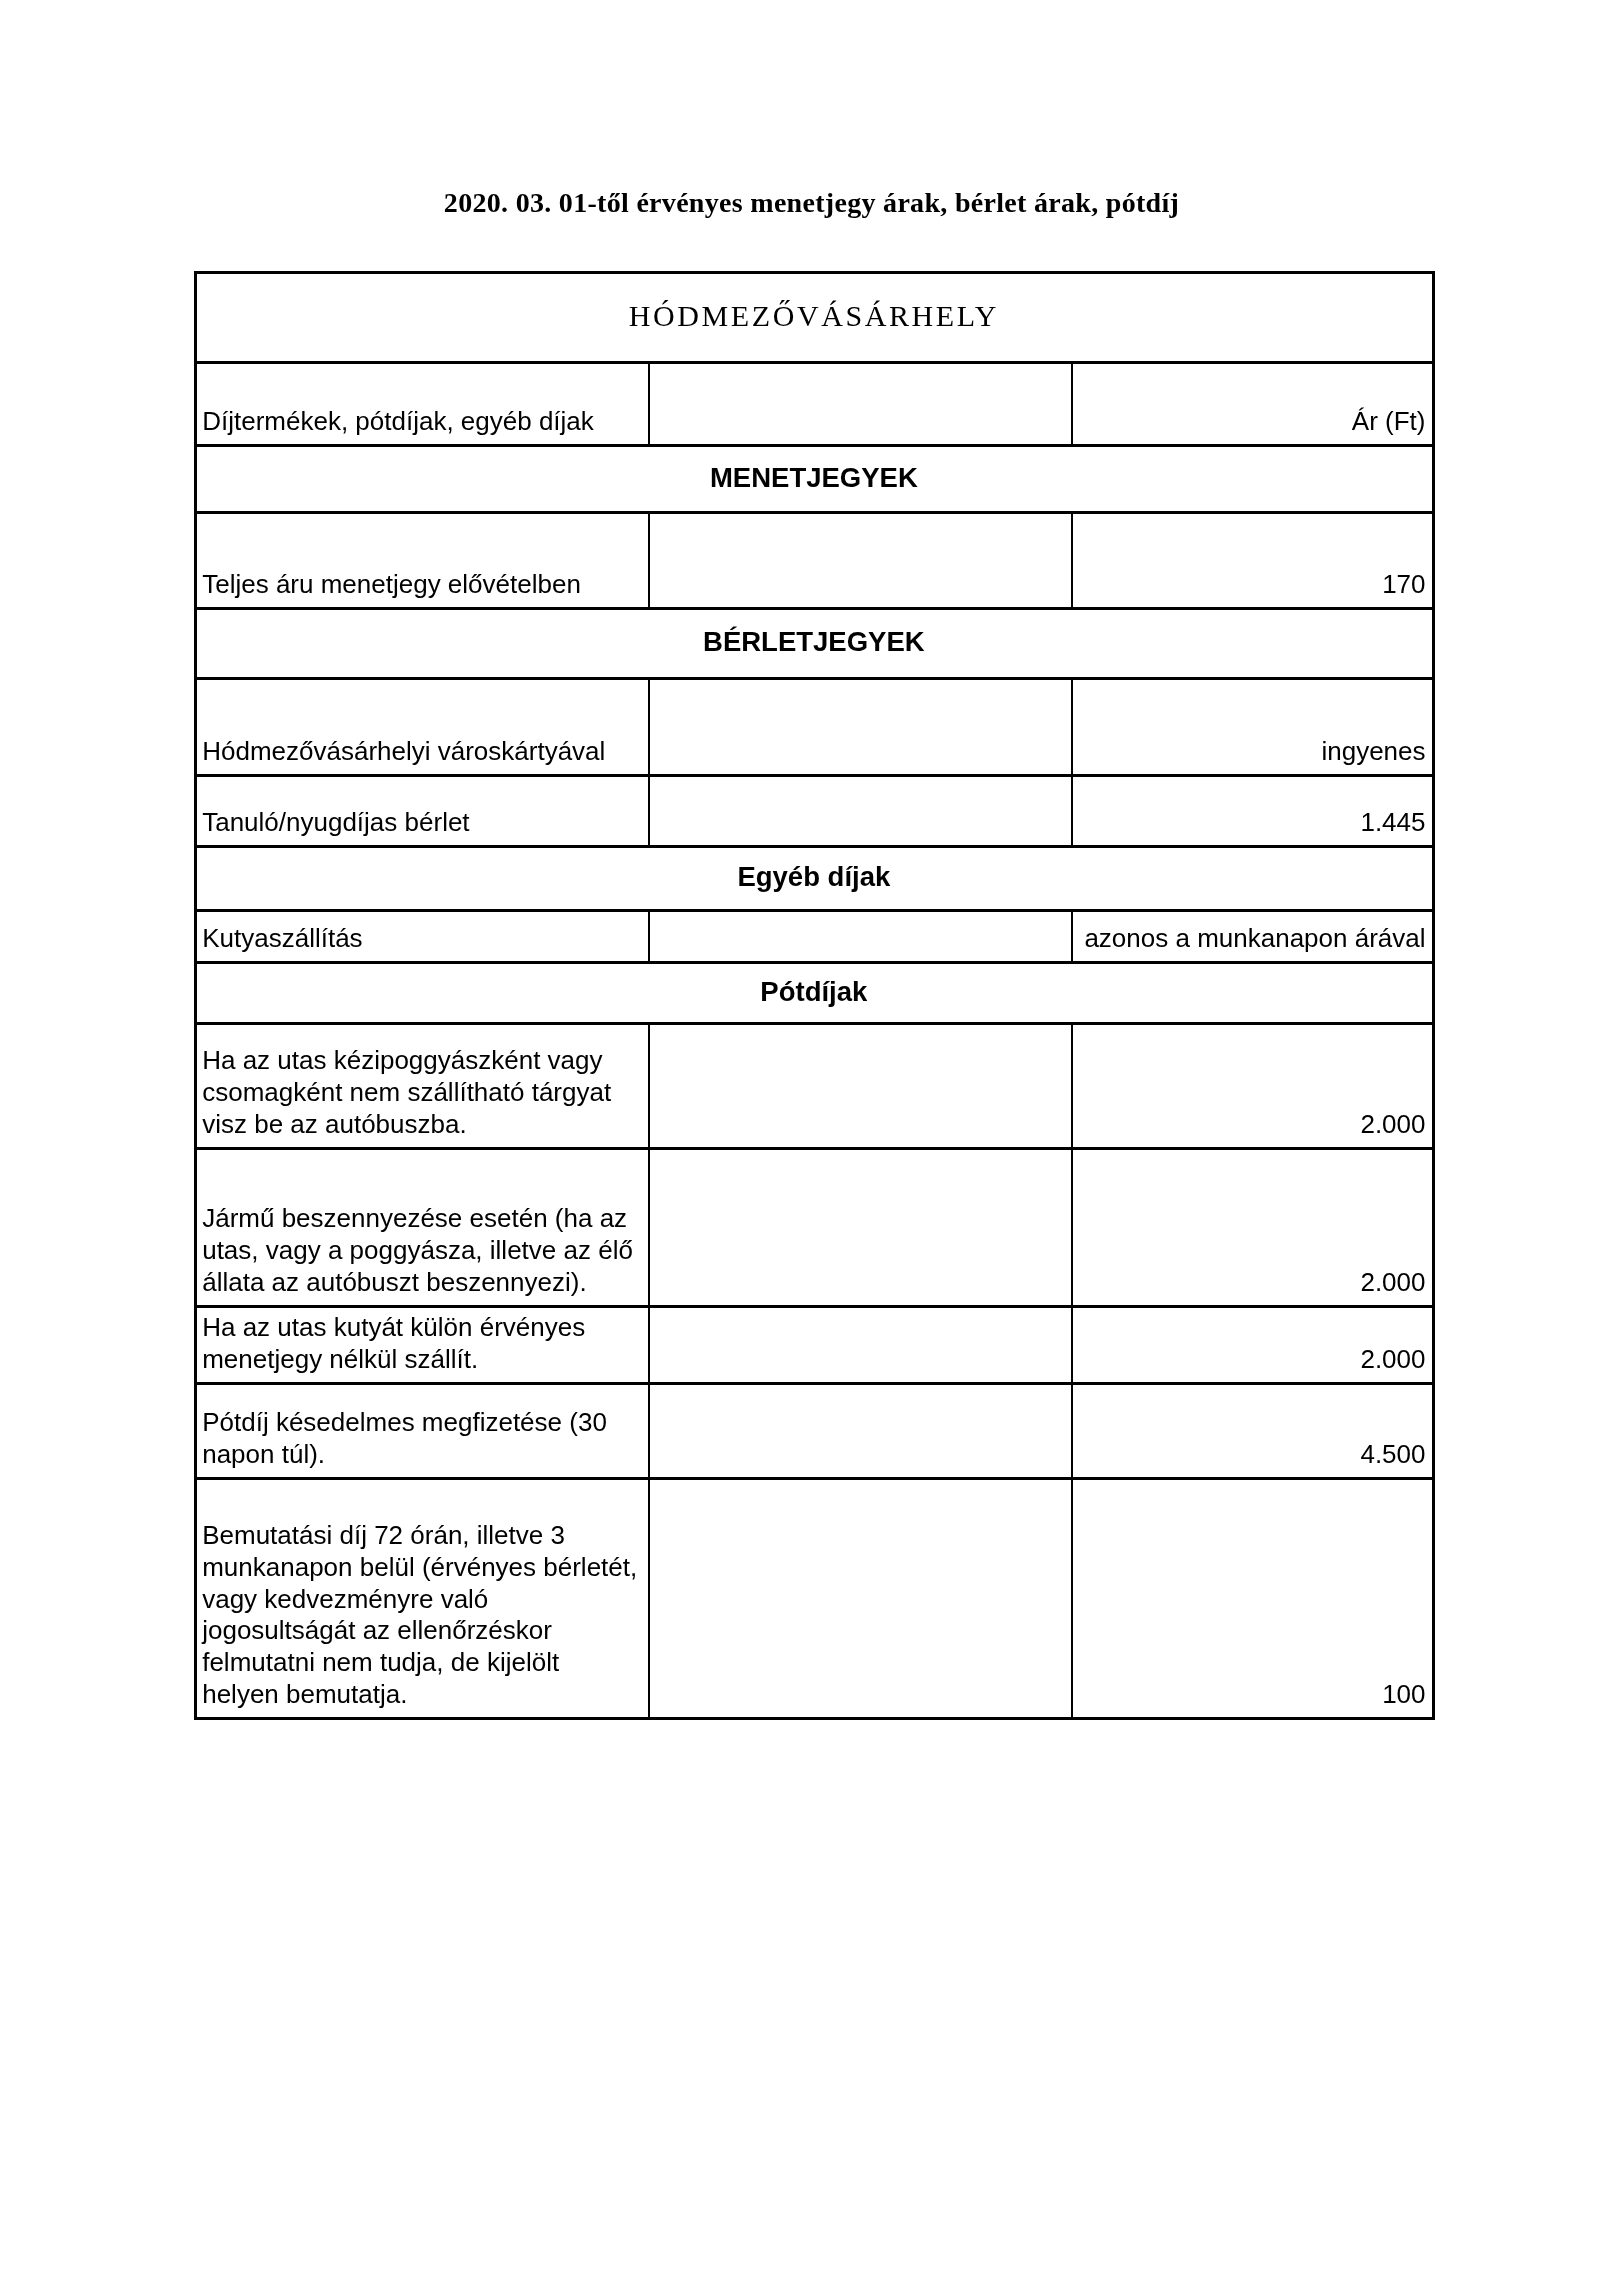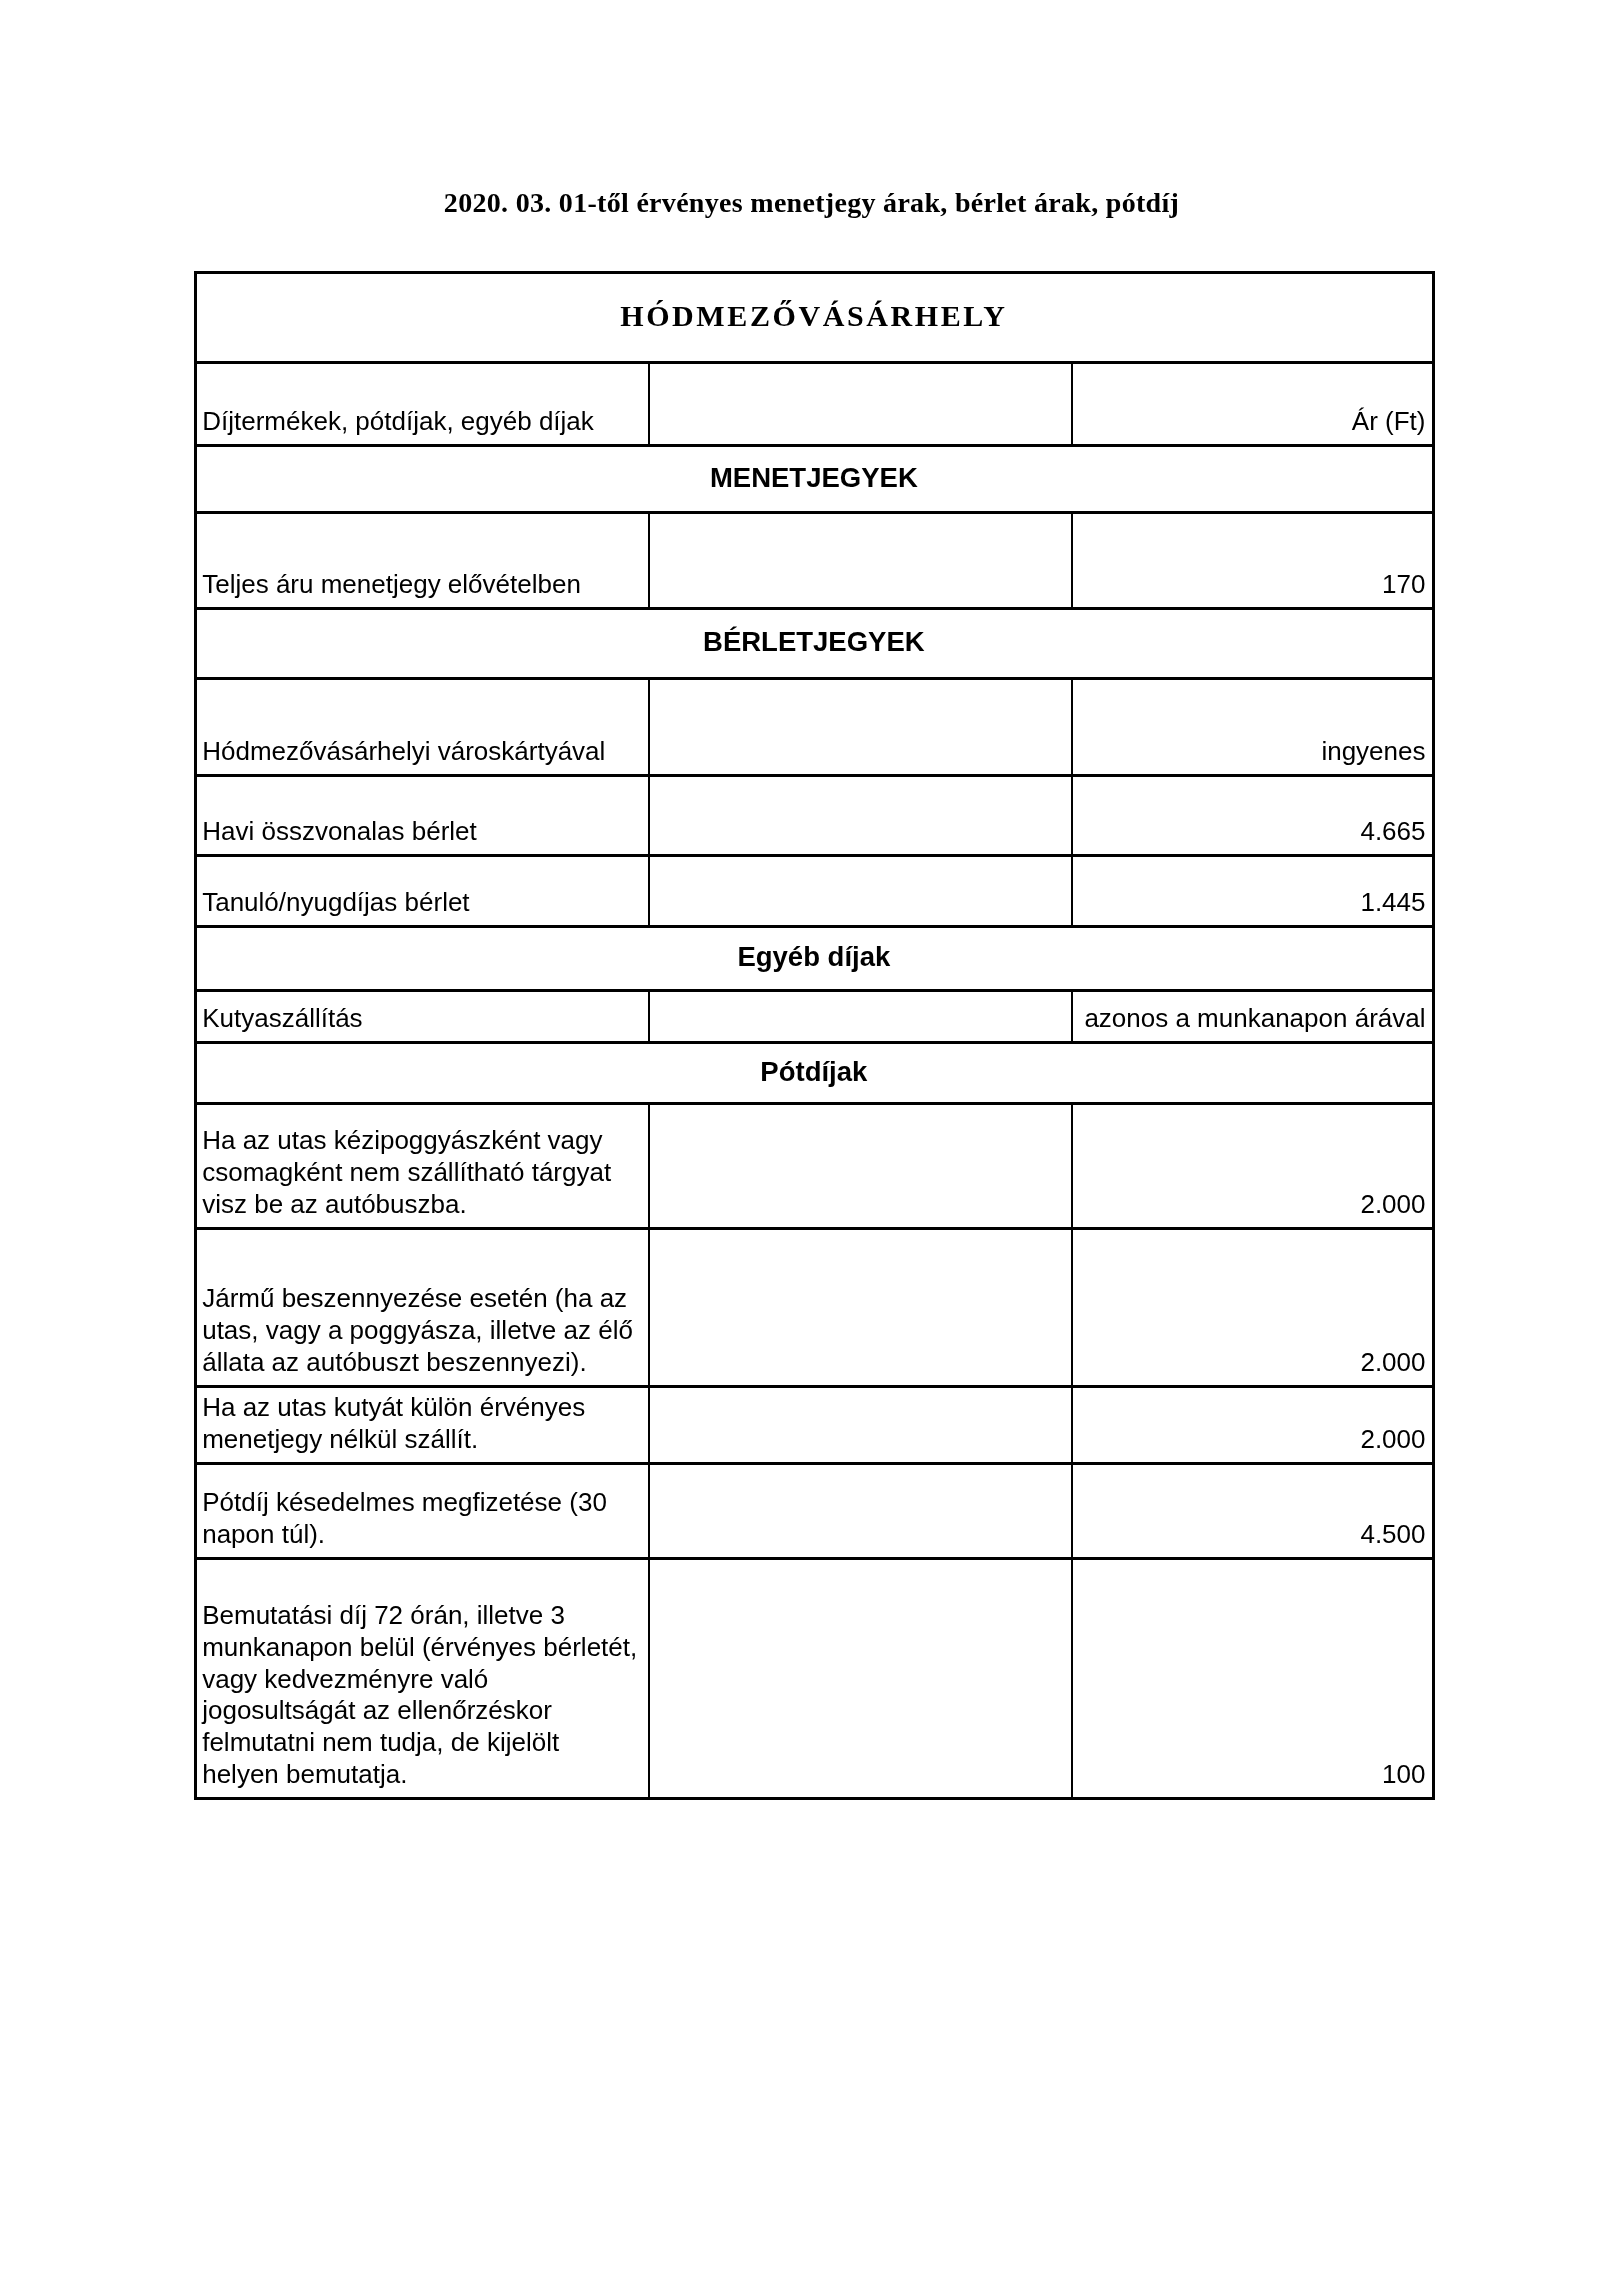--- a/index.html
+++ b/index.html
@@ -40,21 +40,21 @@
     border-right-width: 2px;
     vertical-align: bottom;
     padding: 3.9px 6.5px 6.5px 5.2px;
     font-size: 26px;
     line-height: 1.22;
     overflow: hidden;
     word-wrap: break-word;
   }
   td.city-cell {
     font-family: "Liberation Serif", serif;
-    font-weight: bold;
+    font-weight: normal;
     font-size: 30px;
     letter-spacing: 2.6px;
     text-align: center;
     vertical-align: middle;
   }
   td.validity-cell {
     font-family: "Liberation Serif", serif;
     font-weight: bold;
     font-size: 27.5px;
     text-align: center;
@@ -131,25 +131,20 @@
   <tr class="r-sec2">
     <td colspan="3" class="section-cell">BÉRLETJEGYEK</td>
   </tr>
 
   <tr class="r-d3">
     <td>Hódmezővásárhelyi városkártyával</td>
     <td></td>
     <td class="value-cell">ingyenes</td>
   </tr>
 
-  <tr class="r-d4">
-    <td>Havi összvonalas bérlet</td>
-    <td></td>
-    <td class="value-cell">4.665</td>
-  </tr>
 
   <tr class="r-d5">
     <td>Tanuló/nyugdíjas bérlet</td>
     <td></td>
     <td class="value-cell">1.445</td>
   </tr>
 
   <tr class="r-sec3">
     <td colspan="3" class="section-cell">Egyéb díjak</td>
   </tr>

